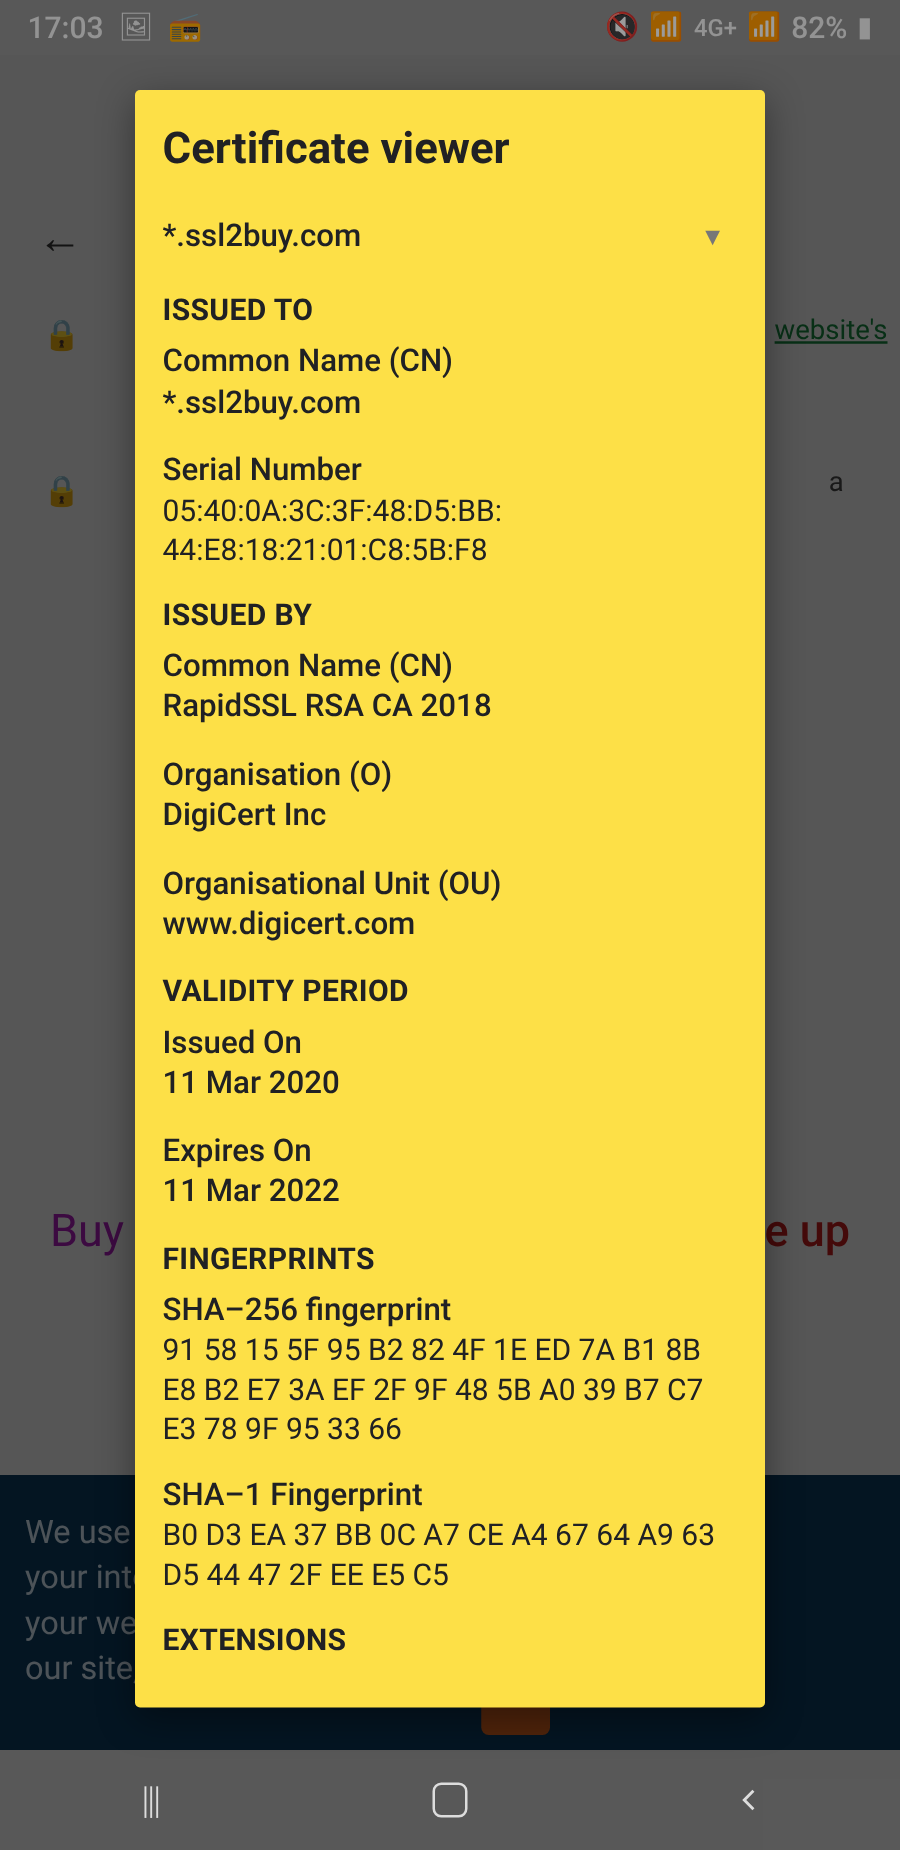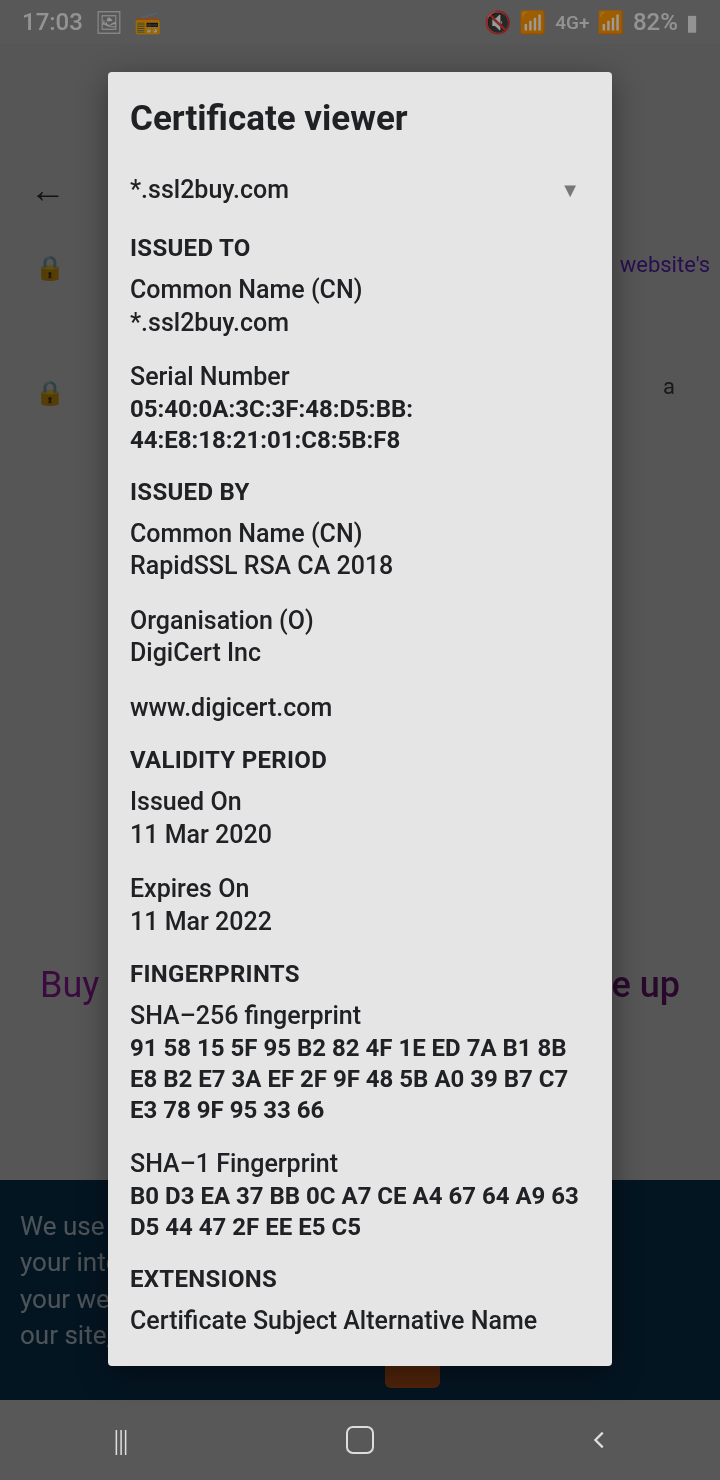--- a/index.html
+++ b/index.html
@@ -17,50 +17,50 @@
   .status-icon { font-size: 22px; }
 
   
   .bg-page {
     position: absolute; top: 44px; left: 0; right: 0; bottom: 80px;
     background: #e9e9e9; filter: brightness(0.6);
   }
   .bg-arrow { position: absolute; top: 125px; left: 30px; font-size: 36px; color: #333; }
   .bg-lock1 { position: absolute; top: 210px; left: 35px; font-size: 24px; color: #222; }
   .bg-lock2 { position: absolute; top: 335px; left: 35px; font-size: 24px; color: #222; }
-  .bg-text1 { position: absolute; top: 208px; right: 10px; font-size: 22px; color: #6d28d9; }
+  .bg-text1 { position: absolute; top: 208px; right: 10px; font-size: 22px; color: #15803d; text-decoration: underline; }
   .bg-text2 { position: absolute; top: 330px; right: 45px; font-size: 22px; color: #444; }
   .bg-buy { position: absolute; top: 920px; left: 40px; font-size: 36px; color: #a21caf; }
-  .bg-eup { position: absolute; top: 920px; right: 40px; font-size: 36px; color: #701a75; font-weight: 500; margin-left: 32px; }
+  .bg-eup { position: absolute; top: 920px; right: 40px; font-size: 36px; color: #b91c1c; font-weight: 500; margin-left: 32px; }
   .bg-cookie-banner {
     position: absolute; bottom: 0; left: 0; right: 0; height: 220px;
     background: #0c3a5b; color: #cfe0ee; padding: 28px 20px; font-size: 26px; line-height: 1.4;
   }
   .bg-cookie-link { text-decoration: underline; }
   .bg-btn { position: absolute; bottom: 12px; left: 385px; width: 55px; height: 42px; background: #d8611f; border-radius: 6px; }
 
   
   .modal {
     position: absolute; top: 72px; left: 108px; width: 504px; height: 1294px;
-    background: #e5e5e5; border-radius: 4px; box-shadow: 0 8px 30px rgba(0,0,0,0.4);
+    background: #fde047; border-radius: 4px; box-shadow: 0 8px 30px rgba(0,0,0,0.4);
     padding: 26px 22px 0 22px; overflow: hidden; color: #202124;
   }
   .modal-title { font-size: 35px; font-weight: 700; margin-bottom: 36px; }
 
   .dropdown {
     display: flex; justify-content: space-between; align-items: center;
     font-size: 25px; font-weight: 500; margin-bottom: 30px; padding-right: 10px;
   }
   .chevron { color: #777; font-size: 20px; }
 
   .section-heading { font-size: 24px; font-weight: 700; margin-top: 22px; margin-bottom: 12px; letter-spacing: 0.3px; }
   .field { margin-bottom: 22px; }
   .field-label { font-size: 25px; font-weight: 500; line-height: 1.3; }
   .field-value { font-size: 25px; font-weight: 500; line-height: 1.3; }
-  .field-value-mono { font-size: 24px; font-weight: 700; line-height: 1.3; word-break: break-word; }
+  .field-value-mono { font-size: 24px; font-weight: 400; line-height: 1.3; word-break: break-word; }
 
   
   .nav-bar {
     position: absolute; bottom: 0; left: 0; right: 0; height: 80px;
     display: flex; justify-content: space-around; align-items: center;
     color: #ddd;
   }
   .nav-btn { width: 40px; height: 40px; display: flex; align-items: center; justify-content: center; }
   .nav-recent { font-size: 30px; font-weight: 300; letter-spacing: -2px; }
   .nav-home { width: 28px; height: 28px; border: 2.5px solid #ddd; border-radius: 7px; }
@@ -129,20 +129,21 @@
   <div class="section-heading">ISSUED BY</div>
   <div class="field">
     <div class="field-label">Common Name (CN)</div>
     <div class="field-value">RapidSSL RSA CA 2018</div>
   </div>
   <div class="field">
     <div class="field-label">Organisation (O)</div>
     <div class="field-value">DigiCert Inc</div>
   </div>
   <div class="field">
+    <div class="field-label">Organisational Unit (OU)</div>
     <div class="field-value">www.digicert.com</div>
   </div>
 
   <div class="section-heading">VALIDITY PERIOD</div>
   <div class="field">
     <div class="field-label">Issued On</div>
     <div class="field-value">11 Mar 2020</div>
   </div>
   <div class="field">
     <div class="field-label">Expires On</div>
@@ -153,24 +154,20 @@
   <div class="field">
     <div class="field-label">SHA–256 fingerprint</div>
     <div class="field-value-mono">91 58 15 5F 95 B2 82 4F 1E ED 7A B1 8B E8 B2 E7 3A EF 2F 9F 48 5B A0 39 B7 C7 E3 78 9F 95 33 66</div>
   </div>
   <div class="field">
     <div class="field-label">SHA–1 Fingerprint</div>
     <div class="field-value-mono">B0 D3 EA 37 BB 0C A7 CE A4 67 64 A9 63 D5 44 47 2F EE E5 C5</div>
   </div>
 
   <div class="section-heading">EXTENSIONS</div>
-  <div class="field">
-    <div class="field-label">Certificate Subject Alternative Name</div>
-
-  </div>
 
 </div>
 
 <div class="nav-bar">
   <div class="nav-btn">
       <span class="nav-recent">|||</span>
     </div>
   <div class="nav-btn">
       <div class="nav-home"></div>
     </div>

